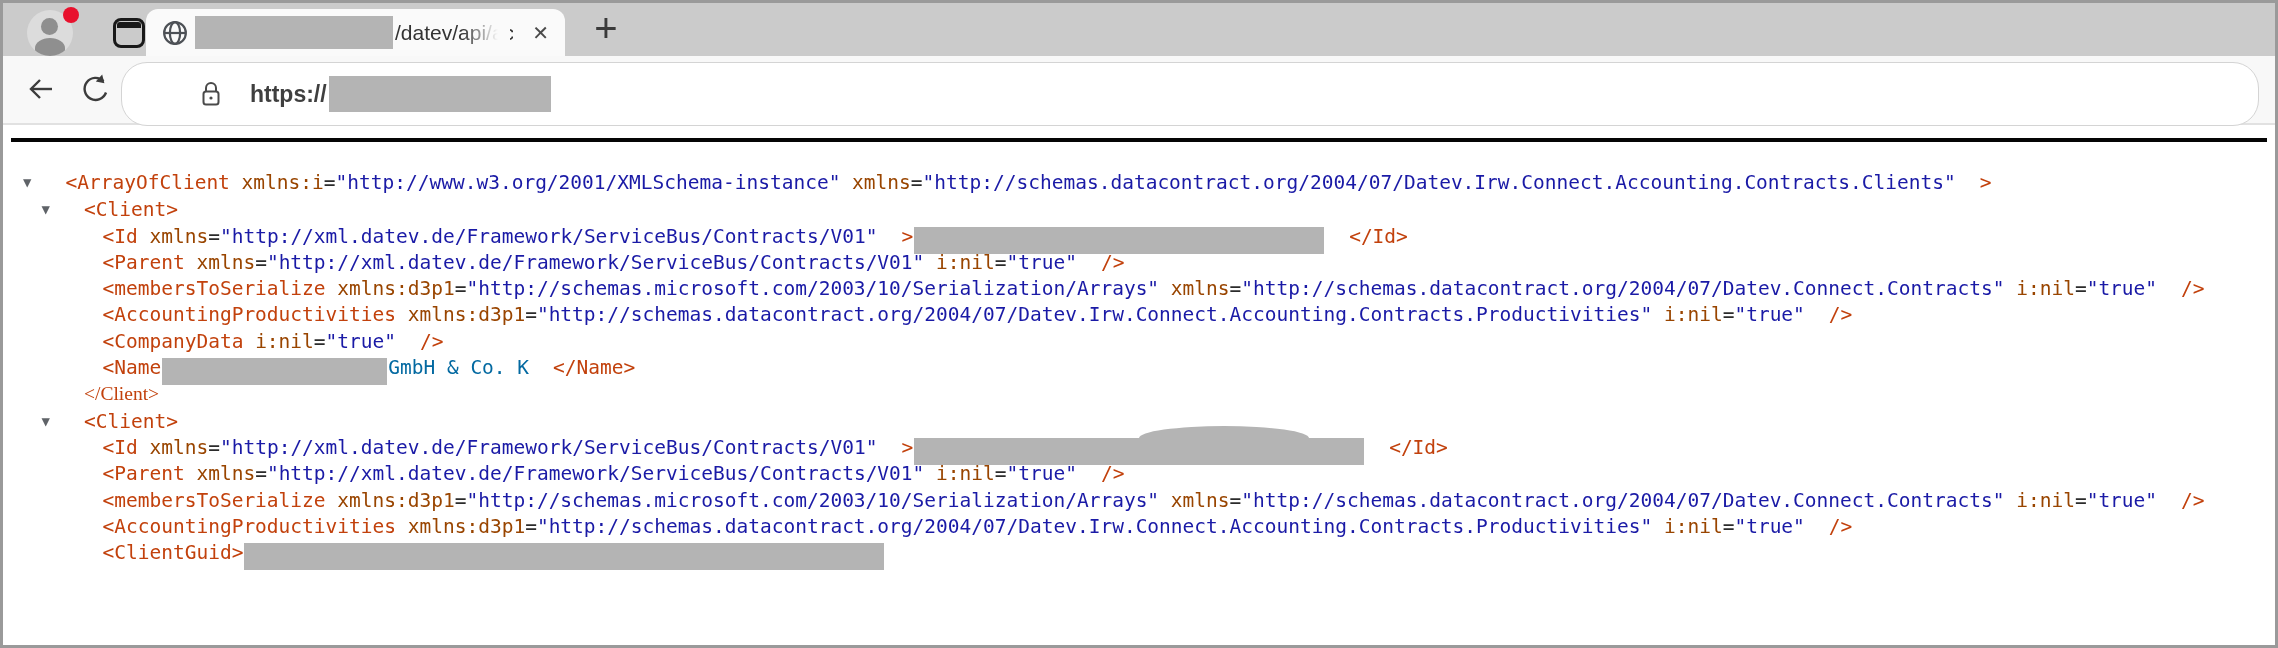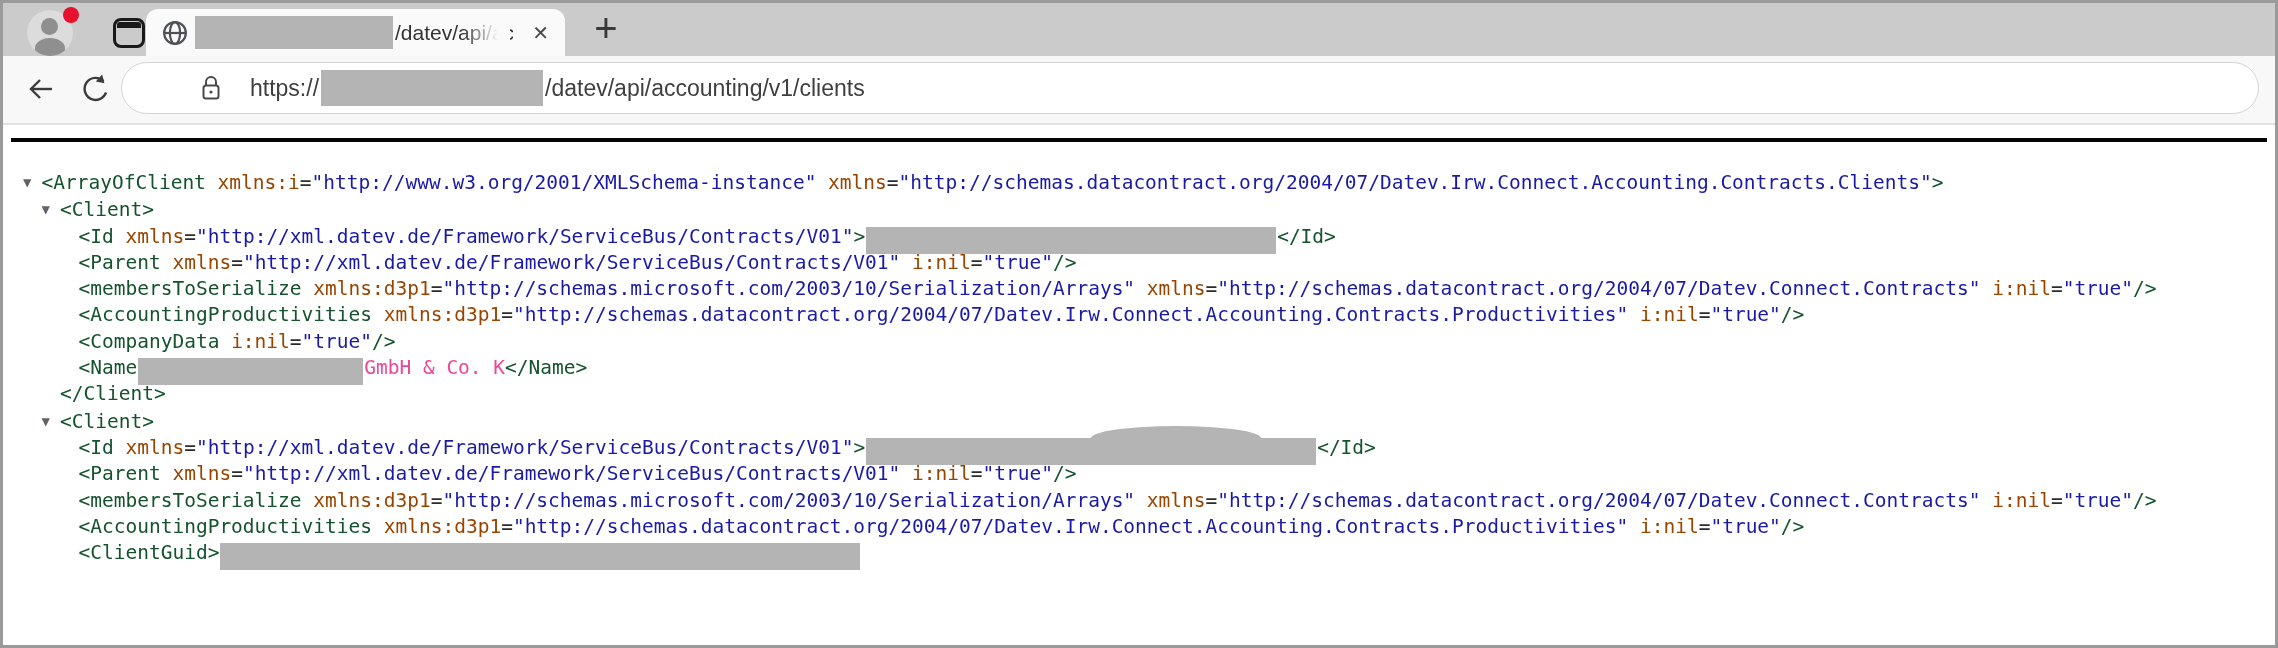--- a/index.html
+++ b/index.html
@@ -21,37 +21,37 @@
   .tab-label{font-size:21px;color:#333;margin-left:2px;white-space:nowrap;overflow:hidden;max-width:118px;}
   .fade{position:absolute;right:55px;top:8px;width:48px;height:32px;background:linear-gradient(to right,rgba(250,250,250,0),#fafafa 75%);}
   .tab-close{position:absolute;right:16px;top:11px;font-size:20px;color:#4a4a4a;cursor:pointer;line-height:26px;}
   .newtab{position:absolute;left:580px;top:3px;width:46px;height:46px;font-size:40px;font-weight:300;color:#3a3a3a;text-align:center;line-height:44px;cursor:pointer;}
 
   
   .toolbar{position:relative;height:67px;background:#f8f8f8;border-bottom:2px solid #e1e1e1;}
   .navbtn{position:absolute;top:17px;width:32px;height:32px;cursor:pointer;}
   .back{left:22px;}
   .reload{left:76px;}
-  .addressbar{position:absolute;left:118px;top:6px;width:2138px;height:52px;box-sizing:border-box;background:#fff;border:1px solid #d4d4d4;border-radius:26px;display:flex;align-items:center;padding-left:78px;cursor:text;}
+  .addressbar{position:absolute;left:118px;top:6px;width:2138px;height:64px;box-sizing:border-box;background:#fff;border:1px solid #d4d4d4;border-radius:26px;display:flex;align-items:center;padding-left:78px;cursor:text;font-weight:bold;}
   .lock{width:22px;height:26px;flex:0 0 auto;margin-right:28px;}
   .url-proto,.url-path{font-size:23px;color:#3f3f3f;white-space:pre;}
   .url-redact{width:222px;height:36px;flex:0 0 auto;margin:0 2px;}
 
   
   .content{background:#fff;height:526px;overflow:hidden;}
   .xml-msg{margin:12px 8px 0 8px;padding-left:6px;font-family:"Liberation Serif",serif;font-size:27px;color:#000;line-height:32px;}
   .divider{height:4px;background:#050505;margin:13px 8px 0 8px;}
   #xml-tree{margin-left:8px;padding-top:27px;font-family:"DejaVu Sans Mono",monospace;font-size:19.5px;line-height:26.3px;}
   .xline{white-space:pre;}
   .arw{display:inline-block;width:18.5px;font-size:14px;color:#5f6368;vertical-align:2px;cursor:pointer;}
-  .tag{color:#14532d;}
+  .tag{color:#c2410c;margin-left:24px;}
   .att{color:#994500;}
   .eq{color:#2b2b2b;}
   .val{color:#1a1aa6;}
-  .txt{color:#ec4899;}
+  .txt{color:#0369a1;}
   .xred{display:inline-block;background:#b4b4b4;height:27px;vertical-align:bottom;margin:0 1px -4px 1px;}
   .xred.bump{position:relative;}
   .xred.bump::after{content:'';position:absolute;top:-12px;left:50%;width:170px;height:13px;background:#b4b4b4;border-radius:90px 90px 0 0 / 13px 13px 0 0;}
 </style>
 </head>
 <body>
 
 <div class="frame">
 
   <div class="tabbar">
@@ -86,36 +86,35 @@
       <polygon points="23.2,1.5 25.4,10.2 16.8,8.4" fill="#3c3c3c"></polygon>
     </svg>
     <div class="addressbar">
       <svg class="lock" viewBox="0 0 22 26">
         <path d="M6 11 V7 a5 5 0 0 1 10 0 V11" fill="none" stroke="#4a4a4a" stroke-width="2"></path>
         <rect x="3.5" y="10.5" width="15" height="13" rx="2.5" fill="none" stroke="#4a4a4a" stroke-width="2"></rect>
         <circle cx="11" cy="17" r="1.6" fill="#4a4a4a"></circle>
       </svg>
       <span class="url-proto">https://</span>
       <span class="redact url-redact"></span>
-      <span class="url-path">/datev/api/accounting/v1/clients</span>
     </div>
   </div>
 
   <div class="content">
     <div class="divider"></div>
     <div id="xml-tree">
         <div class="xline" style="padding-left: 12px;"><span class="arw">▼</span><span class="tag">&lt;ArrayOfClient</span><span class="att"> xmlns:i</span><span class="eq">=</span><span class="val">"http://www.w3.org/2001/XMLSchema-instance"</span><span class="att"> xmlns</span><span class="eq">=</span><span class="val">"http://schemas.datacontract.org/2004/07/Datev.Irw.Connect.Accounting.Contracts.Clients"</span><span class="tag">&gt;</span></div>
         <div class="xline" style="padding-left: 30.5px;"><span class="arw">▼</span><span class="tag">&lt;Client&gt;</span></div>
         <div class="xline" style="padding-left: 67.5px;"><span class="tag">&lt;Id</span><span class="att"> xmlns</span><span class="eq">=</span><span class="val">"http://xml.datev.de/Framework/ServiceBus/Contracts/V01"</span><span class="tag">&gt;</span><span class="xred" style="width: 410px;"></span><span class="tag">&lt;/Id&gt;</span></div>
         <div class="xline" style="padding-left: 67.5px;"><span class="tag">&lt;Parent</span><span class="att"> xmlns</span><span class="eq">=</span><span class="val">"http://xml.datev.de/Framework/ServiceBus/Contracts/V01"</span><span class="att"> i:nil</span><span class="eq">=</span><span class="val">"true"</span><span class="tag">/&gt;</span></div>
         <div class="xline" style="padding-left: 67.5px;"><span class="tag">&lt;membersToSerialize</span><span class="att"> xmlns:d3p1</span><span class="eq">=</span><span class="val">"http://schemas.microsoft.com/2003/10/Serialization/Arrays"</span><span class="att"> xmlns</span><span class="eq">=</span><span class="val">"http://schemas.datacontract.org/2004/07/Datev.Connect.Contracts"</span><span class="att"> i:nil</span><span class="eq">=</span><span class="val">"true"</span><span class="tag">/&gt;</span></div>
         <div class="xline" style="padding-left: 67.5px;"><span class="tag">&lt;AccountingProductivities</span><span class="att"> xmlns:d3p1</span><span class="eq">=</span><span class="val">"http://schemas.datacontract.org/2004/07/Datev.Irw.Connect.Accounting.Contracts.Productivities"</span><span class="att"> i:nil</span><span class="eq">=</span><span class="val">"true"</span><span class="tag">/&gt;</span></div>
         <div class="xline" style="padding-left: 67.5px;"><span class="tag">&lt;CompanyData</span><span class="att"> i:nil</span><span class="eq">=</span><span class="val">"true"</span><span class="tag">/&gt;</span></div>
         <div class="xline" style="padding-left: 67.5px;"><span class="tag">&lt;Name</span><span class="xred" style="width: 225px;"></span><span class="txt">GmbH &amp; Co. K</span><span class="tag">&lt;/Name&gt;</span></div>
-        <div class="xline" style="padding-left: 49px;"><span class="tag">&lt;/Client&gt;</span></div>
+        <div class="xline" style="padding-left: 49px; font-family: Liberation Serif, serif;"><span class="tag">&lt;/Client&gt;</span></div>
         <div class="xline" style="padding-left: 30.5px;"><span class="arw">▼</span><span class="tag">&lt;Client&gt;</span></div>
         <div class="xline" style="padding-left: 67.5px;"><span class="tag">&lt;Id</span><span class="att"> xmlns</span><span class="eq">=</span><span class="val">"http://xml.datev.de/Framework/ServiceBus/Contracts/V01"</span><span class="tag">&gt;</span><span class="xred bump" style="width: 450px;"></span><span class="tag">&lt;/Id&gt;</span></div>
         <div class="xline" style="padding-left: 67.5px;"><span class="tag">&lt;Parent</span><span class="att"> xmlns</span><span class="eq">=</span><span class="val">"http://xml.datev.de/Framework/ServiceBus/Contracts/V01"</span><span class="att"> i:nil</span><span class="eq">=</span><span class="val">"true"</span><span class="tag">/&gt;</span></div>
         <div class="xline" style="padding-left: 67.5px;"><span class="tag">&lt;membersToSerialize</span><span class="att"> xmlns:d3p1</span><span class="eq">=</span><span class="val">"http://schemas.microsoft.com/2003/10/Serialization/Arrays"</span><span class="att"> xmlns</span><span class="eq">=</span><span class="val">"http://schemas.datacontract.org/2004/07/Datev.Connect.Contracts"</span><span class="att"> i:nil</span><span class="eq">=</span><span class="val">"true"</span><span class="tag">/&gt;</span></div>
         <div class="xline" style="padding-left: 67.5px;"><span class="tag">&lt;AccountingProductivities</span><span class="att"> xmlns:d3p1</span><span class="eq">=</span><span class="val">"http://schemas.datacontract.org/2004/07/Datev.Irw.Connect.Accounting.Contracts.Productivities"</span><span class="att"> i:nil</span><span class="eq">=</span><span class="val">"true"</span><span class="tag">/&gt;</span></div>
         <div class="xline" style="padding-left: 67.5px;"><span class="tag">&lt;ClientGuid&gt;</span><span class="xred" style="width: 640px;"></span></div>
       </div>
   </div>
 
 </div>

